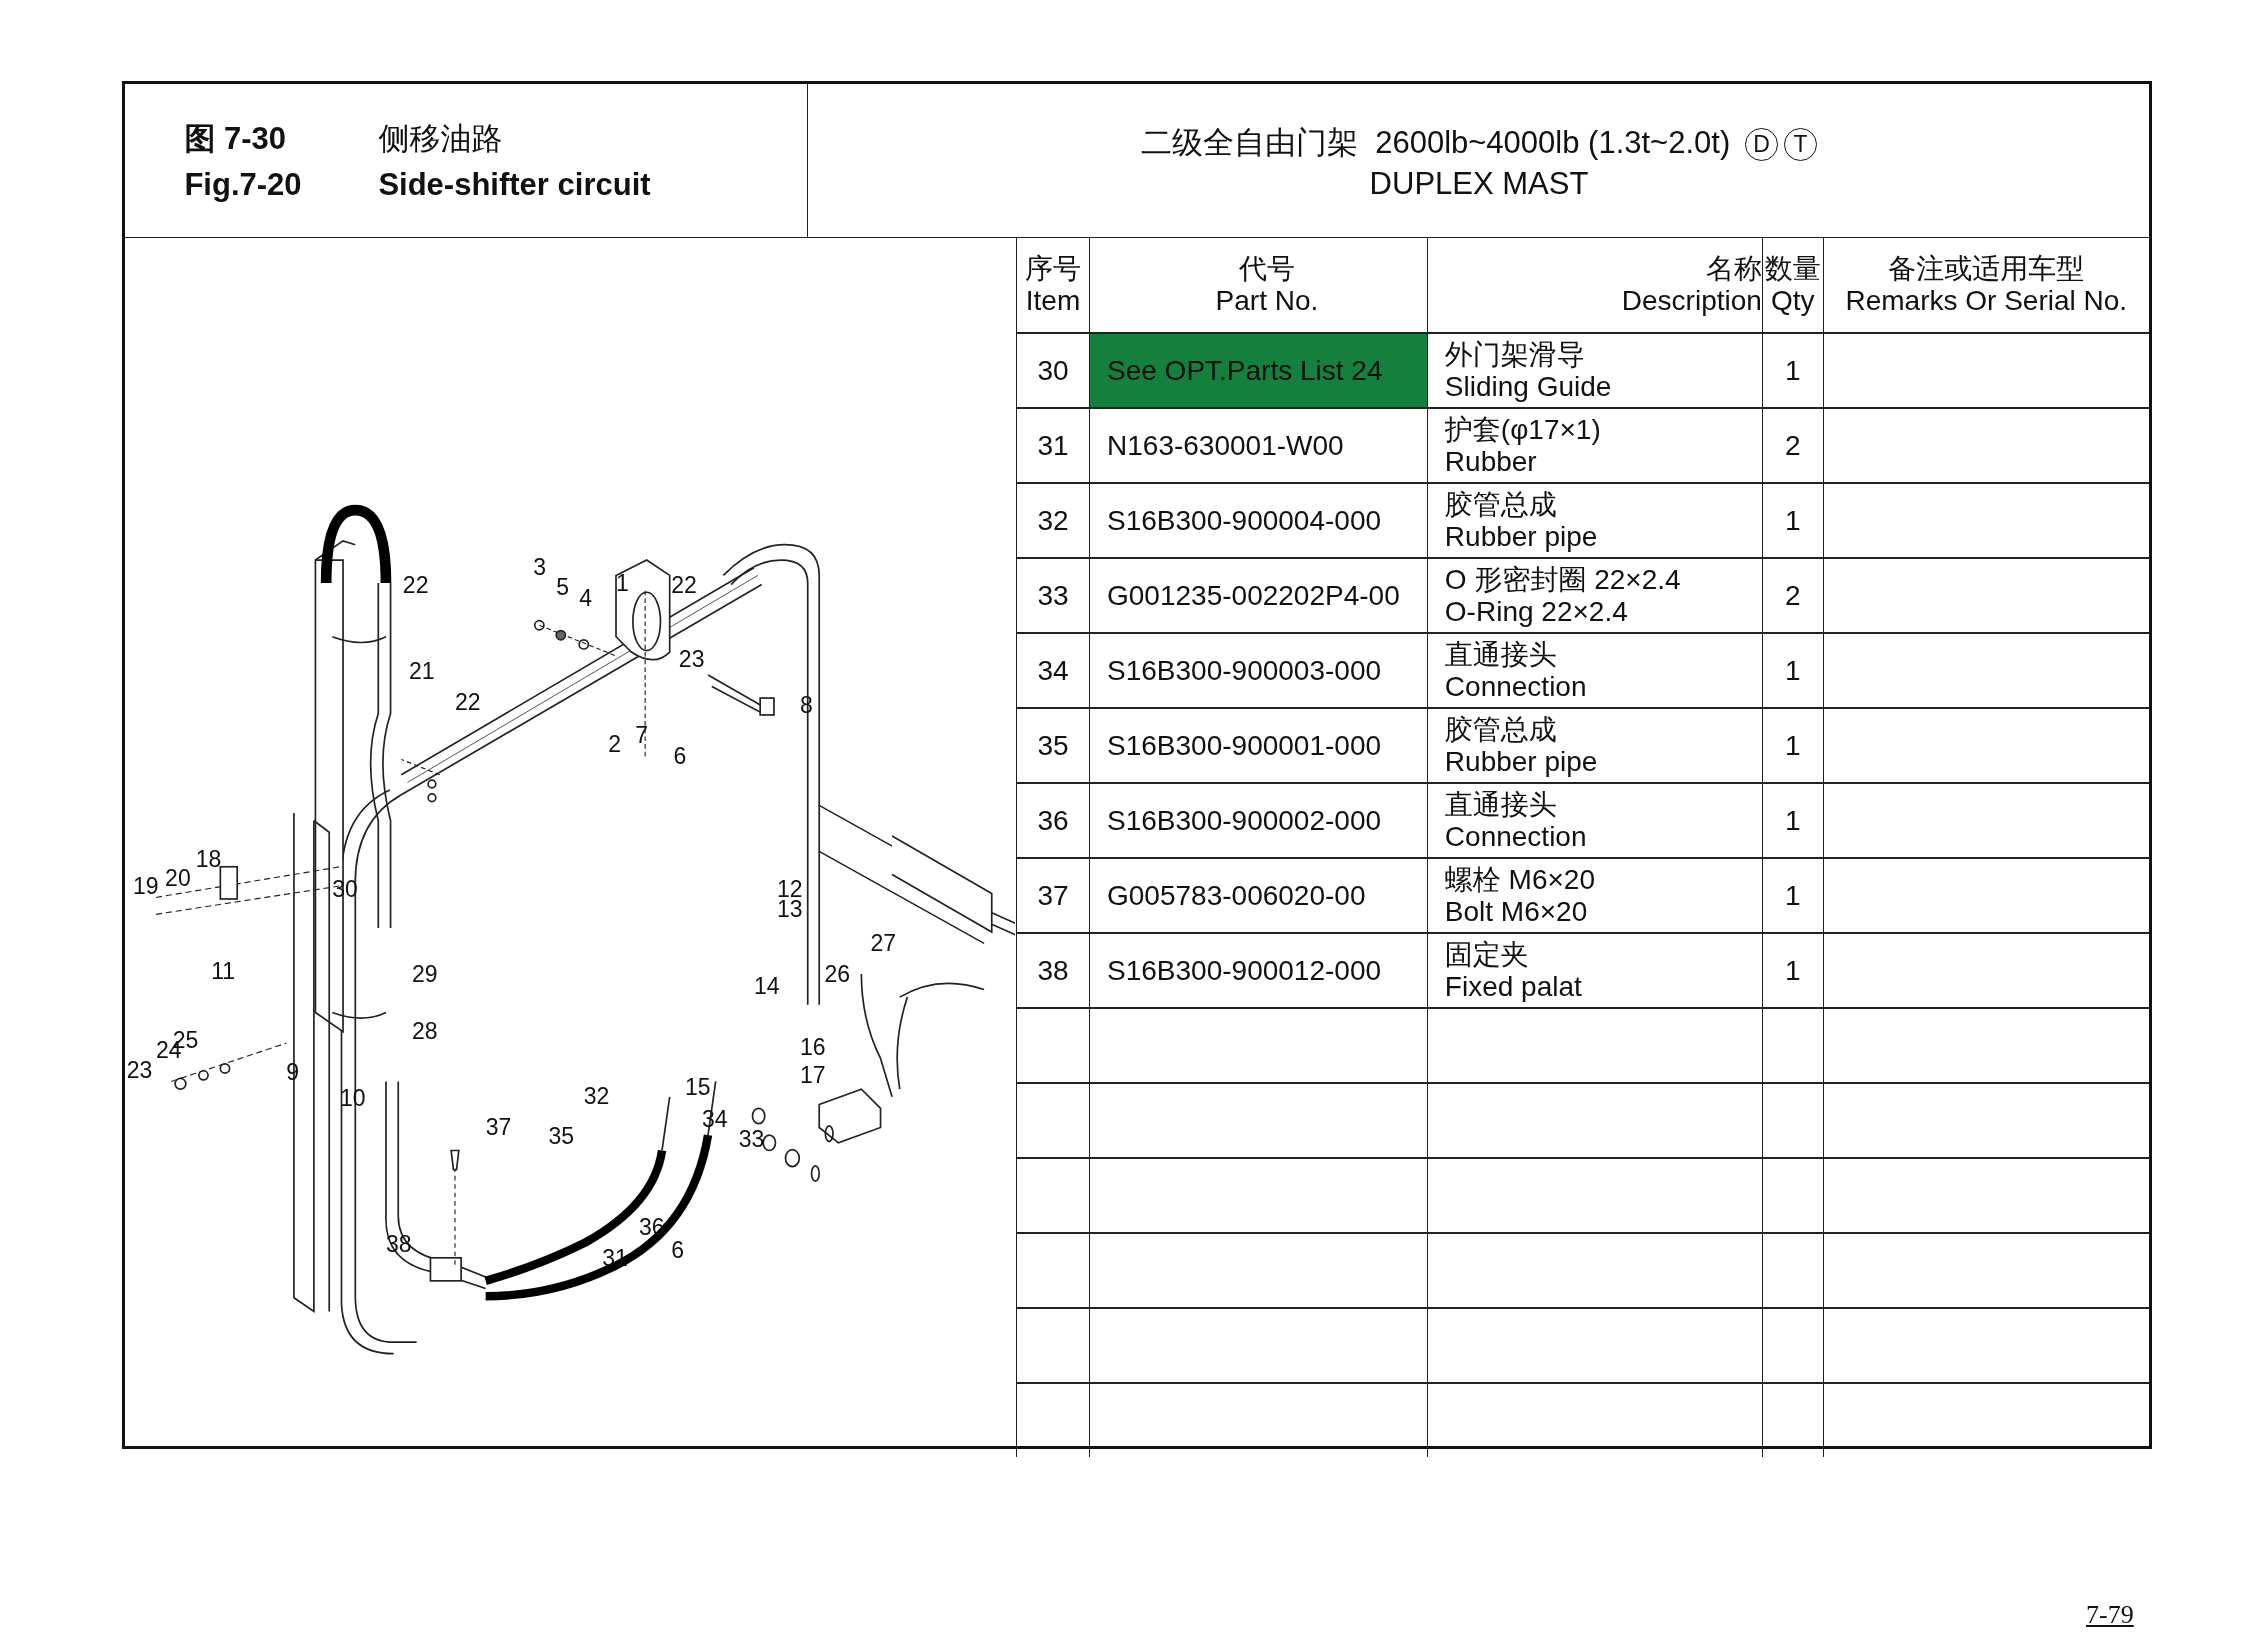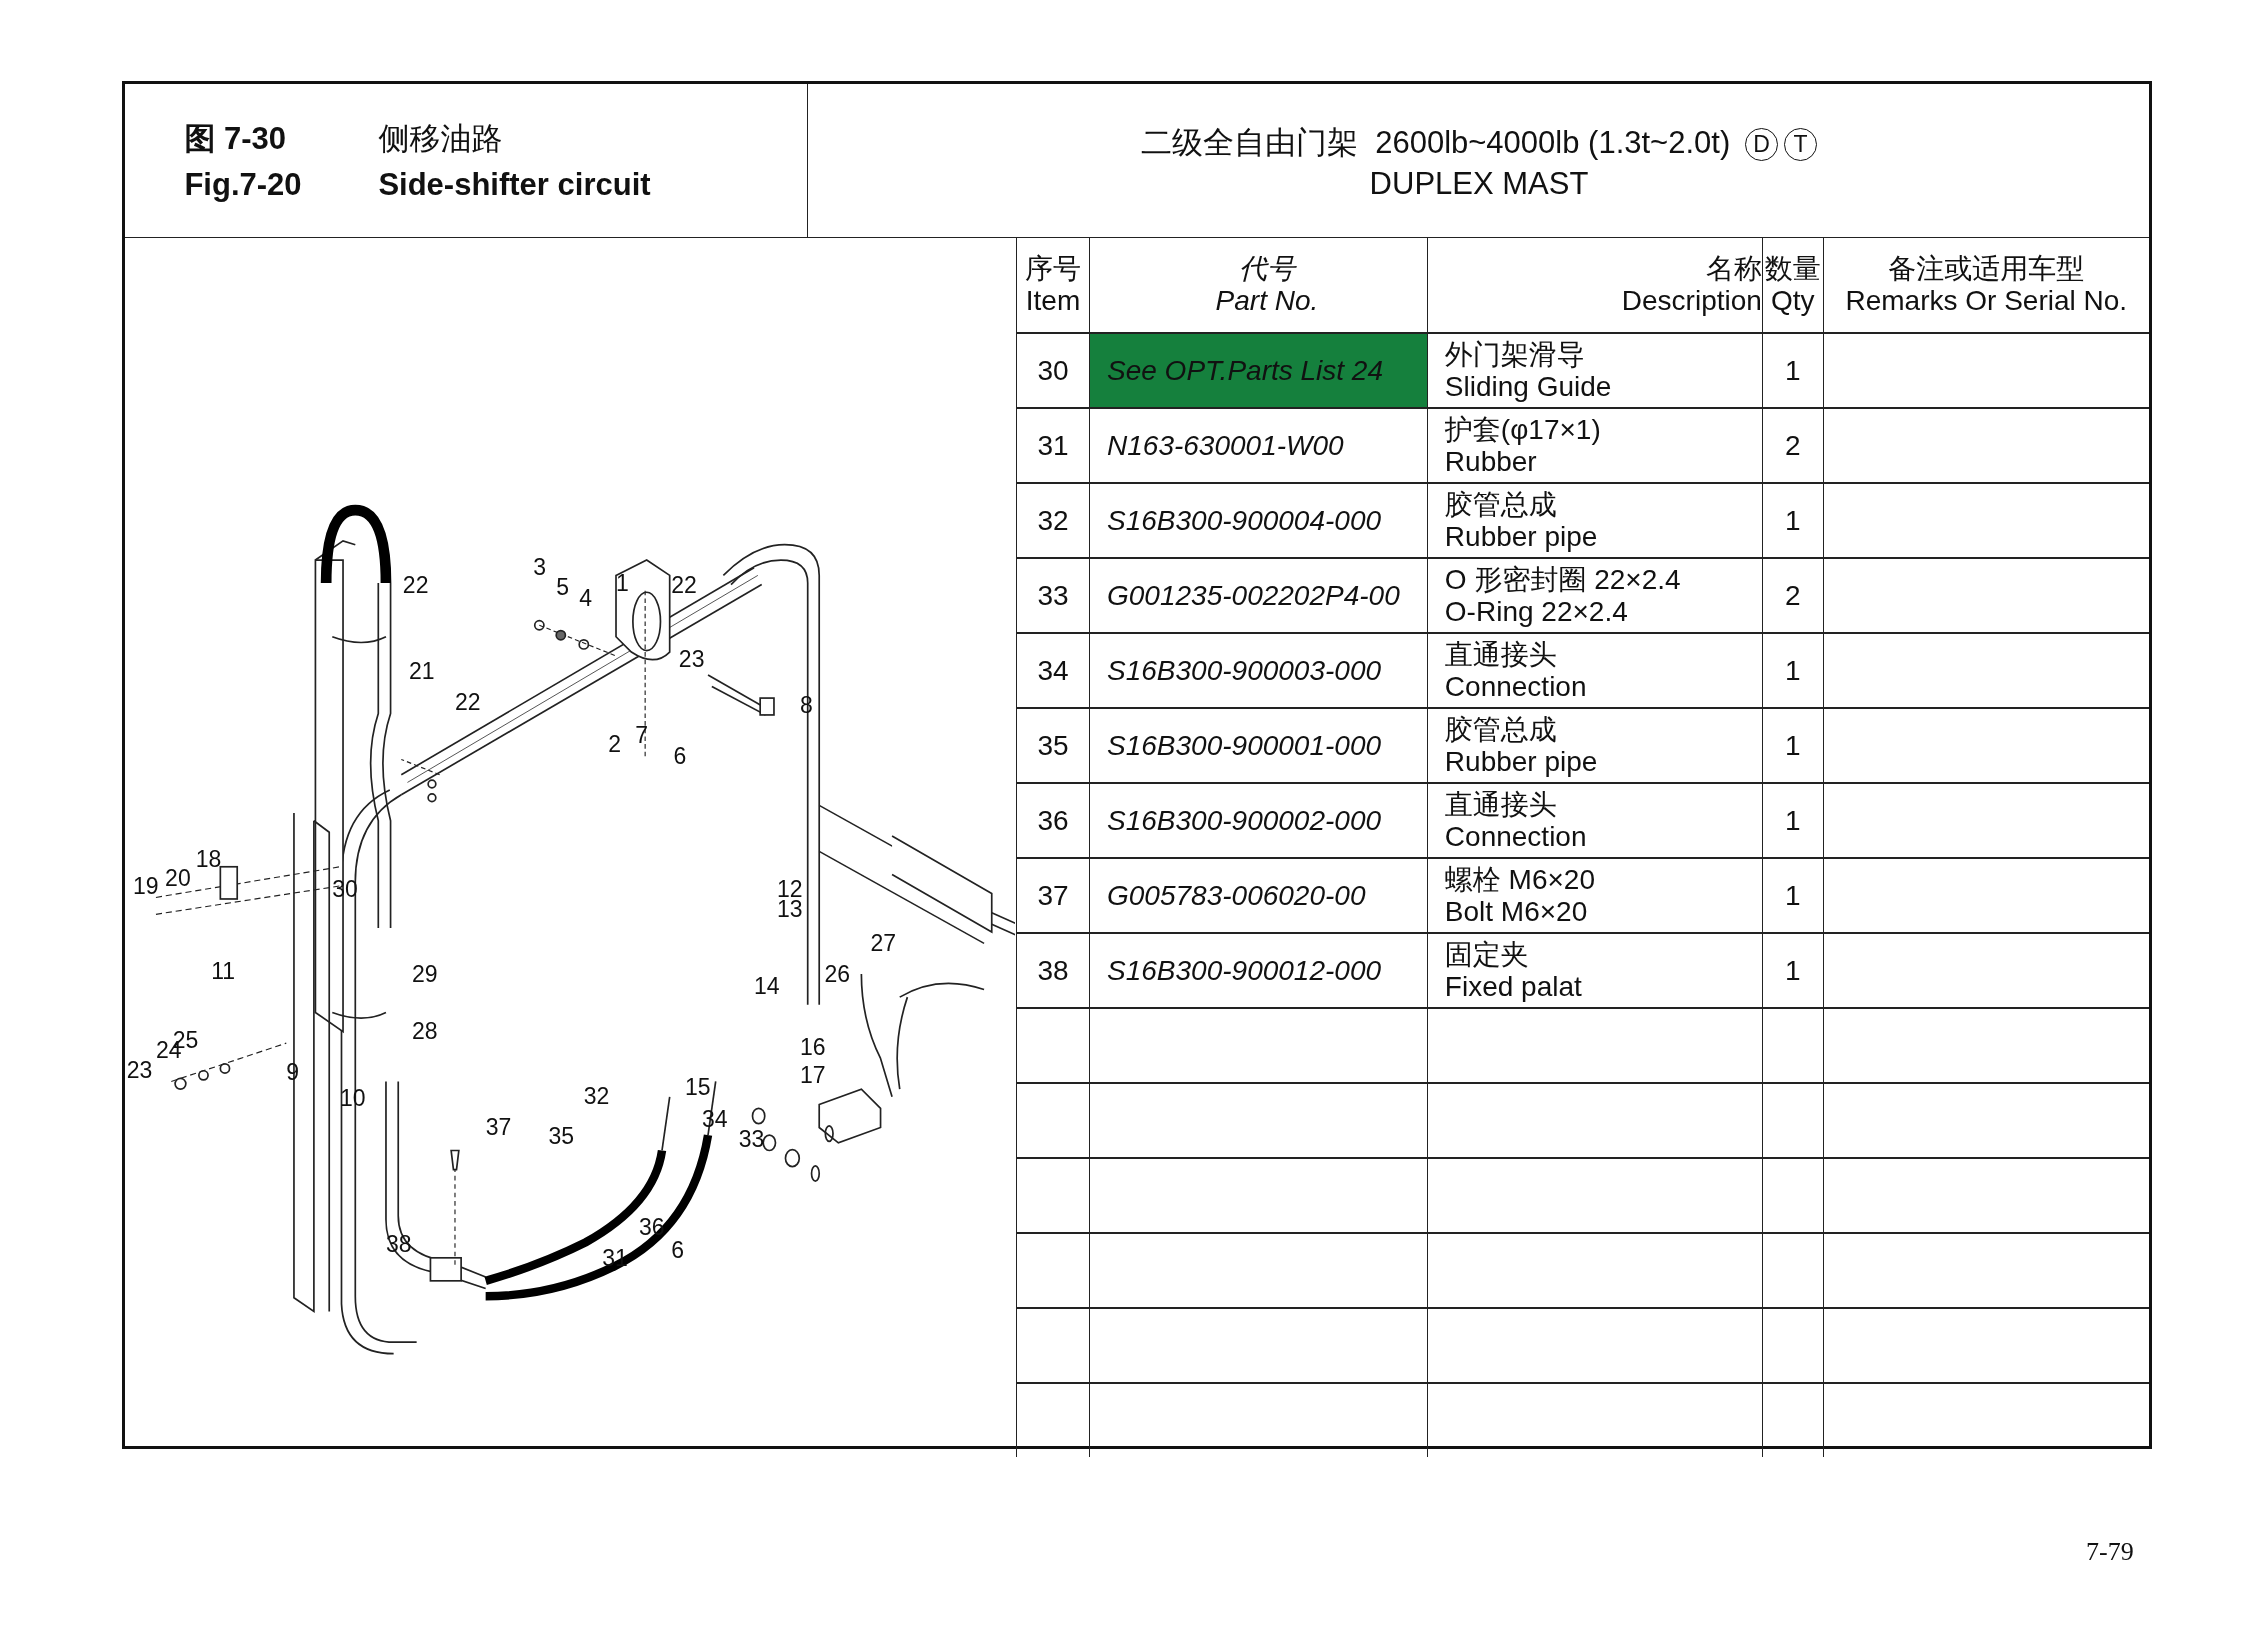--- a/index.html
+++ b/index.html
@@ -18,35 +18,35 @@
   .circ { display: inline-block; width: 31px; height: 31px; border: 1.9px solid #111; border-radius: 50%;
           font-size: 23px; line-height: 31px; text-align: center; vertical-align: middle; margin-left: 6.1px; }
 
   
   .tbl { position: absolute; left: 891px; top: 154px; border-collapse: collapse; table-layout: fixed; }
   .tbl td, .tbl th { border: 1.5px solid #222; padding: 0; font-weight: normal; font-size: 28px; line-height: 32px; }
   .tbl th { height: 94px; text-align: center; vertical-align: middle; }
   .tbl td { height: 73px; vertical-align: middle; }
   .tbl tr.row td { border-top-width: 2.3px; }
   .c-item { width: 73px; text-align: center; }
-  .c-part { width: 331px; padding-left: 17px !important; text-align: left; font-style: italic; }
+  .c-part { width: 331px; padding-left: 17px !important; text-align: left; }
   .c-desc { width: 322px; padding-left: 17px !important; text-align: left; }
   .c-qty  { width: 60px; text-align: center; }
   .c-rem  { width: 328px; }
   .shaded { background: #15803d; }
   .tbl th div, .tbl td div { white-space: nowrap; }
   .tbl tr:first-child th, .tbl tr:first-child td { border-top: none; }
   .tbl td:last-child, .tbl th:last-child { border-right: none; }
   .tbl tr:last-child td { border-bottom: none; }
 
   .diagram { position: absolute; left: 0; top: 154px; width: 890px; height: 1210px; }
   .diagram svg { width: 100%; height: 100%; }
   .callout { font-family: "Liberation Sans", sans-serif; font-size: 30px; fill: #111; }
 
-  .page-num { position: absolute; left: 2086px; top: 1537px; font-family: "Liberation Serif", "DejaVu Serif", serif; font-size: 26px; }
+  .page-num { position: absolute; left: 2086px; top: 1600px; font-family: "Liberation Serif", "DejaVu Serif", serif; font-size: 26px; text-decoration: underline; }
 </style>
 </head>
 <body>
 
 <div class="frame">
 
   <div class="title-cn"><span class="num">图 7-30</span><span class="cn-name">侧移油路</span></div>
   <div class="title-en"><span class="num">Fig.7-20</span><span>Side-shifter circuit</span></div>
   <div class="hdr-div"></div>
   <div class="mast">

